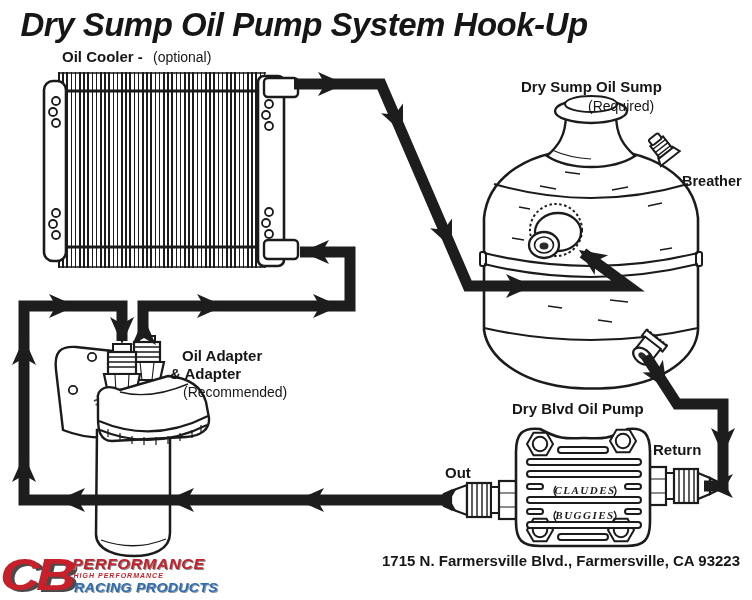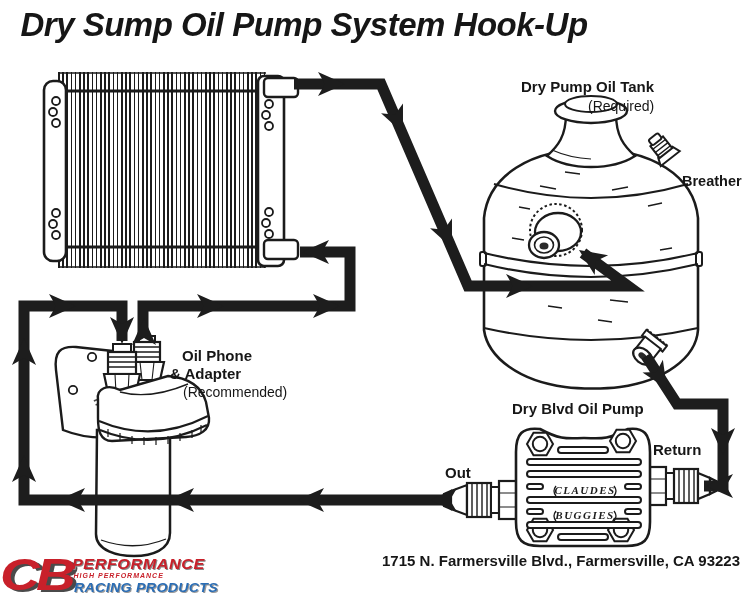--- a/index.html
+++ b/index.html
@@ -212,27 +212,31 @@
       <polygon class="ah" points="0,0 -27,-12 -20,0 -27,12" transform="translate(24,338) rotate(-90)"></polygon>
       <polygon class="ah" points="0,0 -27,-12 -20,0 -27,12" transform="translate(76,306)"></polygon>
       <polygon class="ah" points="0,0 -27,-12 -20,0 -27,12" transform="translate(122,344) rotate(90)"></polygon>
       <polygon class="ah" points="0,0 -27,-12 -20,0 -27,12" transform="translate(144,318) rotate(-90)"></polygon>
       <polygon class="ah" points="0,0 -27,-12 -20,0 -27,12" transform="translate(224,306)"></polygon>
       <polygon class="ah" points="0,0 -27,-12 -20,0 -27,12" transform="translate(340,306)"></polygon>
       <polygon class="ah" points="0,0 -27,-12 -20,0 -27,12" transform="translate(302,252) rotate(180)"></polygon>
     </g>
   </svg>
 
-
-  <div class="abs lbl" style="left:521px;top:78px;">Dry Pump Oil Tank</div>
+  <div class="abs lbl" style="left:62px;top:48px;">
+    <span>Oil Cooler -</span>
+    <span class="note" style="margin-left:6px;">(optional)</span>
+  </div>
+
+  <div class="abs lbl" style="left:521px;top:78px;">Dry Sump Oil Sump</div>
   <div class="abs note" style="left:588px;top:98px;">(Required)</div>
   <div class="abs lbl" style="left:682px;top:130px;font-size:14.5px;margin-top:43px;">Breather</div>
 
   <div class="abs" style="left:170px;top:347px;line-height:18px;">
-    <div class="lbl" style="padding-left:12px;">Oil Phone</div>
+    <div class="lbl" style="padding-left:12px;">Oil Adapter</div>
     <div class="lbl">&amp; Adapter</div>
     <div class="note" style="padding-left:13px;">(Recommended)</div>
   </div>
 
   <div class="abs lbl" style="left:512px;top:400px;">Dry Blvd Oil Pump</div>
   <div class="abs lbl" style="left:445px;top:464px;">Out</div>
   <div class="abs lbl" style="left:653px;top:441px;">Return</div>
 
   <div id="logo" class="abs">
     <span id="logo-cb">CB</span>

